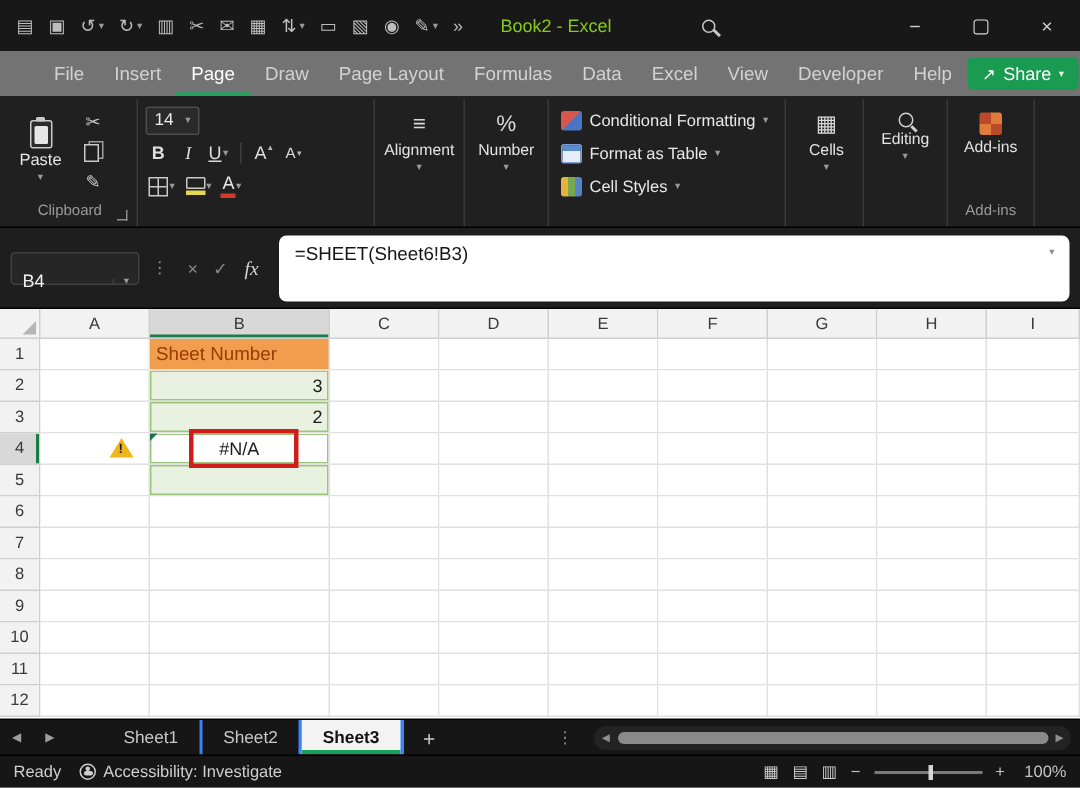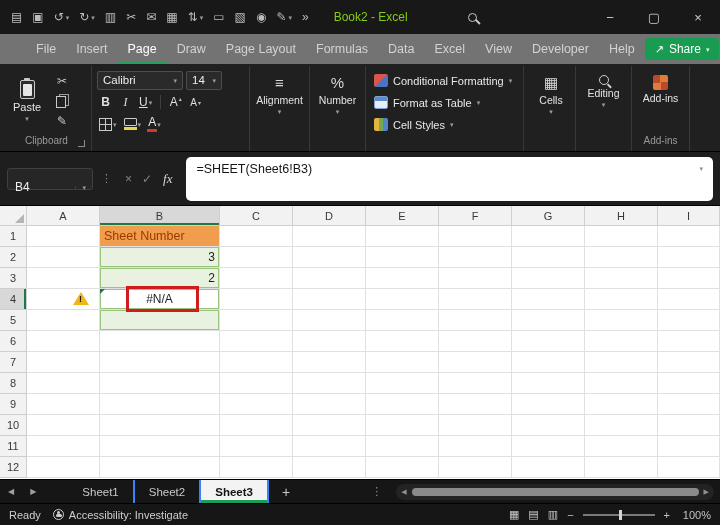--- a/index.html
+++ b/index.html
@@ -211,24 +211,20 @@
         </div>
       </div>
       <div class="rgroup-label">
         <span>Clipboard</span>
         <span class="launcher"></span>
       </div>
     </div>
 
     <div class="rgroup g-font">
       <div class="font-row">
-        <div class="combo combo-family">
-          <span>Calibri</span>
-          <span class="caret">▾</span>
-        </div>
         <div class="combo combo-size">
           <span>14</span>
           <span class="caret">▾</span>
         </div>
       </div>
       <div class="font-row">
         <span class="fbtn bold">B</span>
         <span class="fbtn italic">I</span>
         <span class="fbtn underline">
           <span class="u-glyph">U</span>

